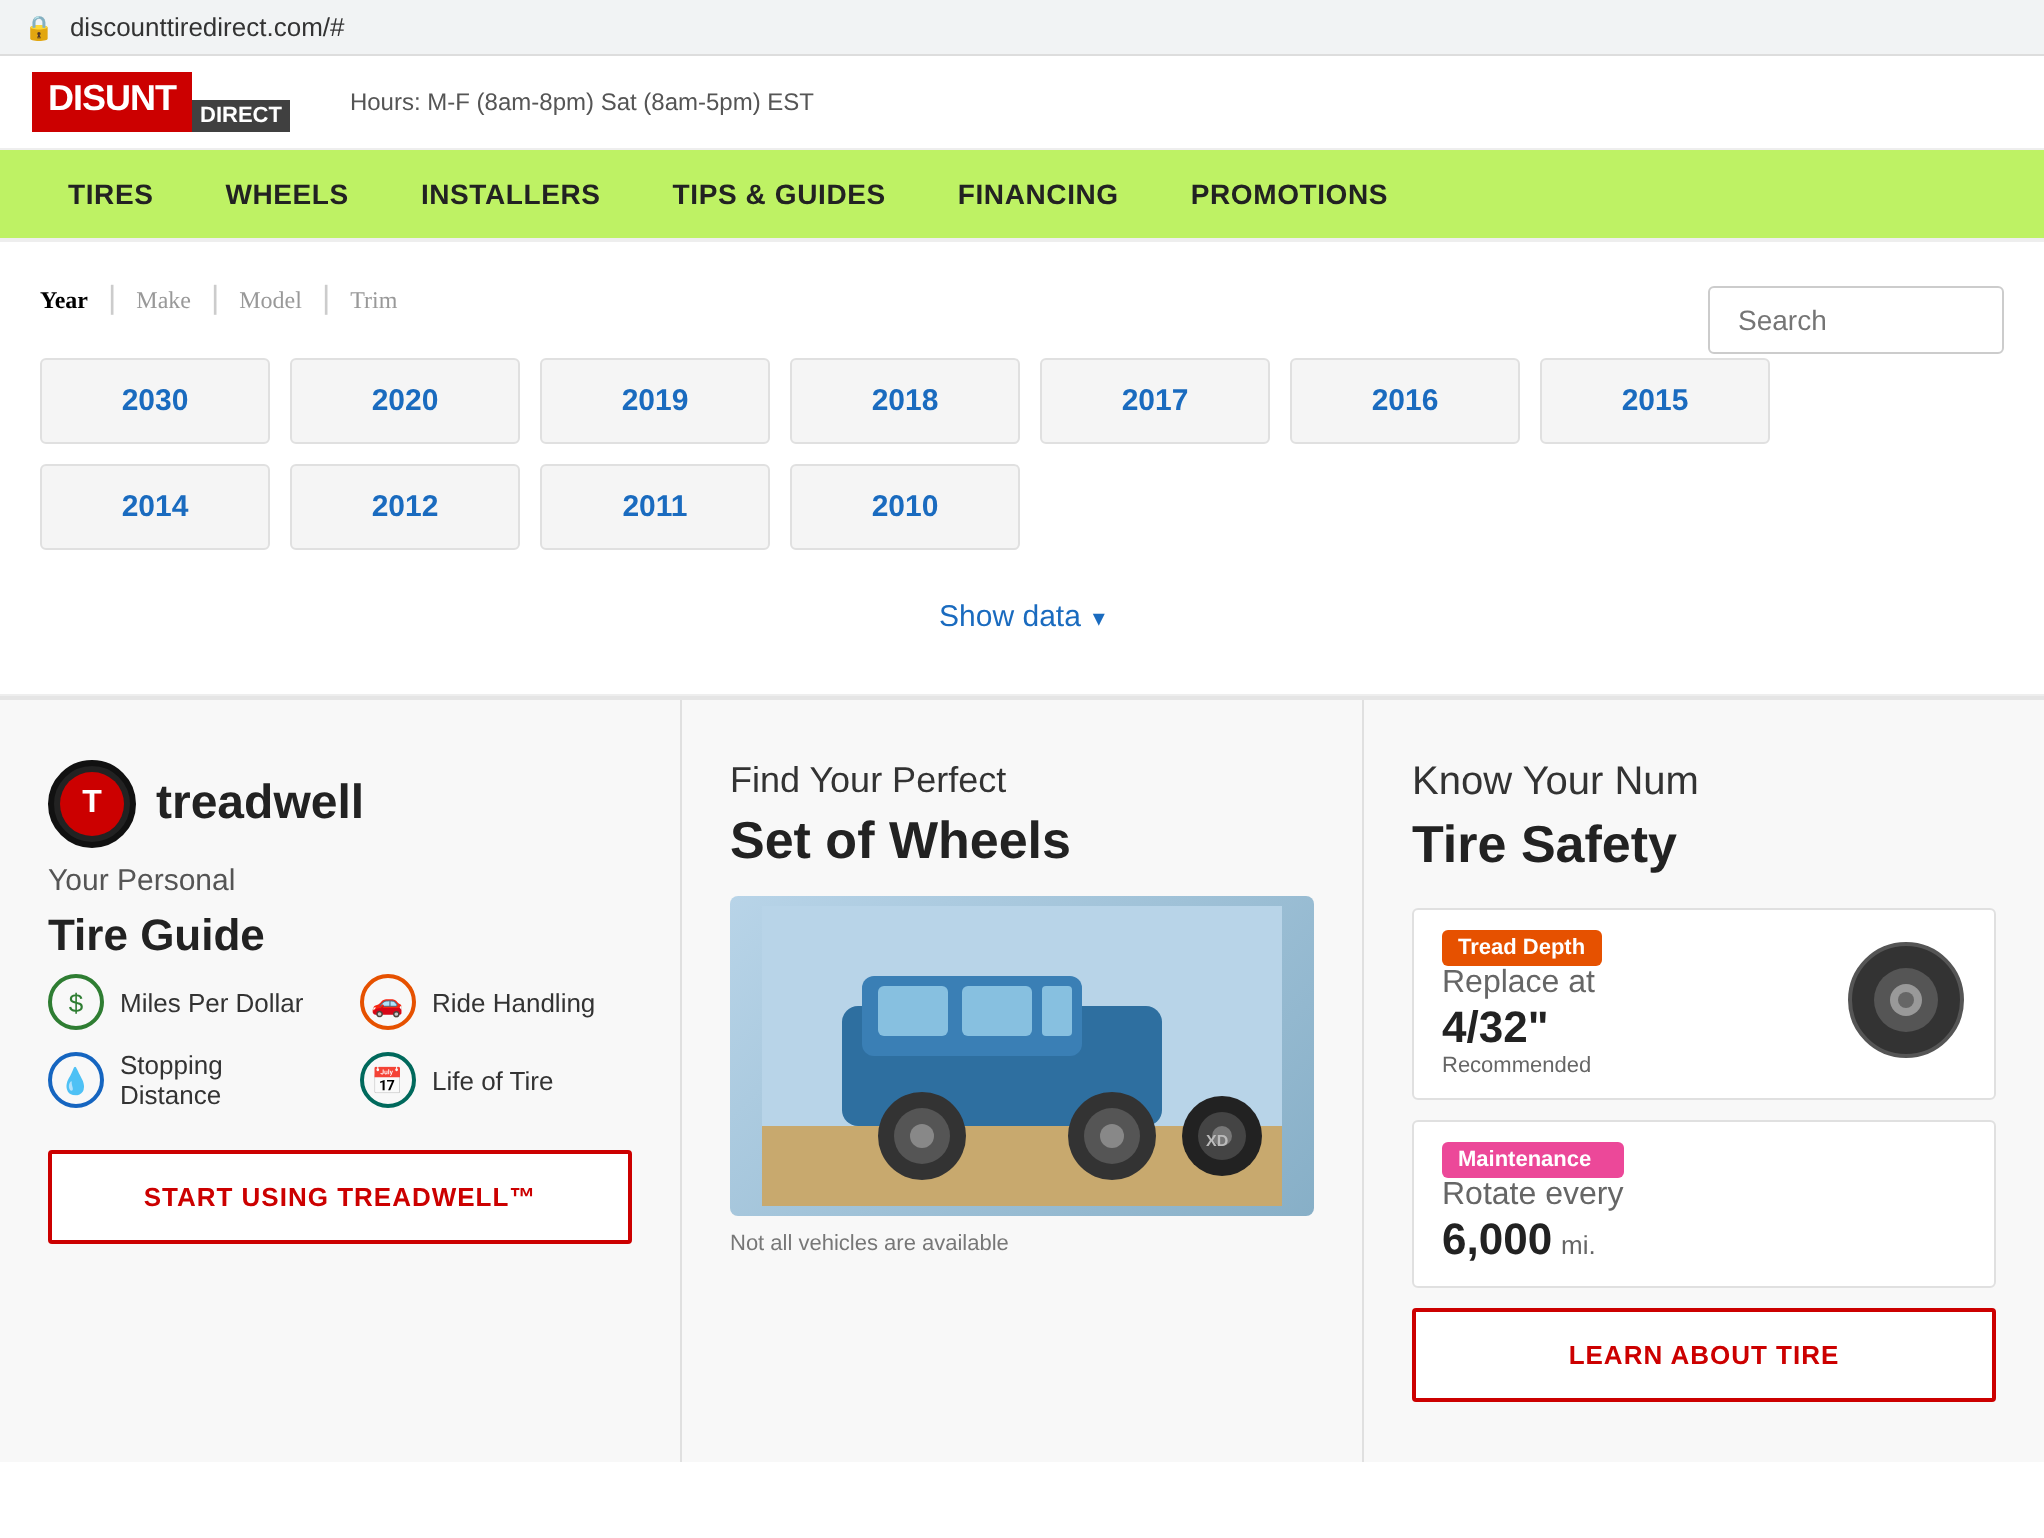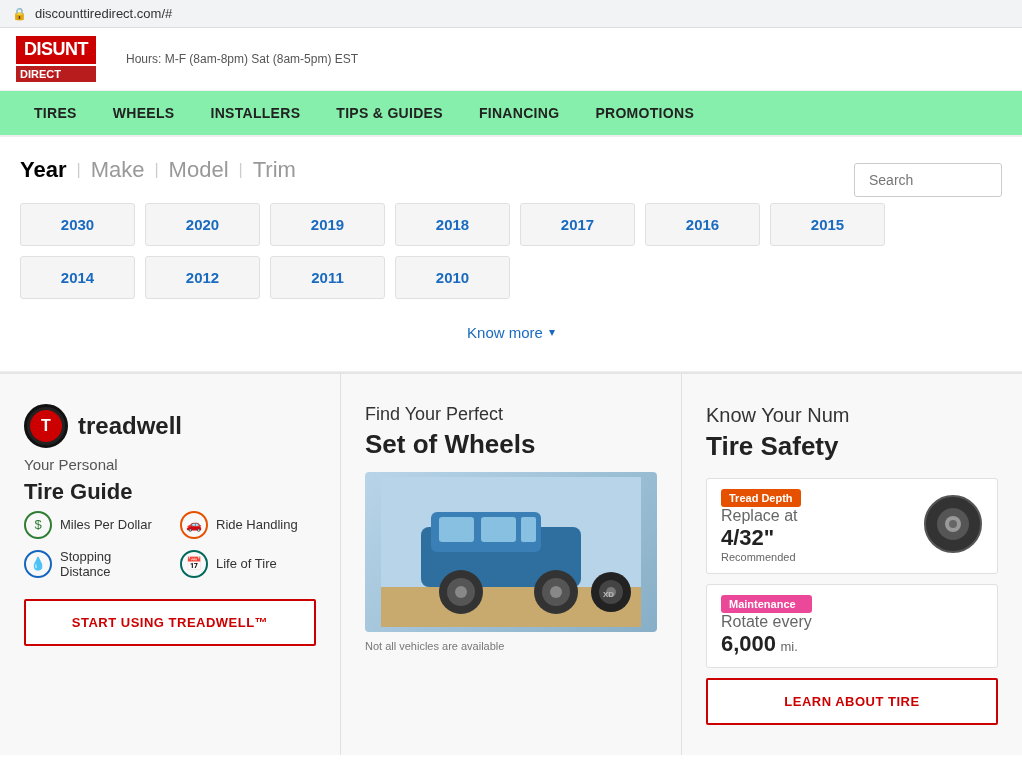--- a/index.html
+++ b/index.html
@@ -34,38 +34,38 @@
     .logo-box {
       background: #cc0000;
       color: #fff;
       font-weight: 900;
       font-size: 18px;
       padding: 4px 8px;
       line-height: 1.1;
       letter-spacing: -0.5px;
     }
     .logo-direct {
-      background: #b91c1c;
+      background: #404040;
       color: #fff;
       font-size: 11px;
       font-weight: bold;
       padding: 2px 4px;
-      margin-top: 2px;
+      margin-top: 14px;
     }
     .contact-info {
       margin-left: 10px;
       font-size: 13px;
       color: #333;
     }
     .phone { font-weight: bold; font-size: 14px; }
     .hours { color: #555; font-size: 12px; }
 
     
     .main-nav {
-      background: #86efac;
+      background: #bef264;
       border-bottom: 2px solid #eee;
       padding: 0 16px;
     }
     .main-nav ul {
       display: flex;
       list-style: none;
       gap: 0;
     }
     .main-nav ul li a {
       display: block;
@@ -84,23 +84,24 @@
       padding: 20px 20px 10px 20px;
       border-bottom: 1px solid #eee;
     }
     .selector-breadcrumb {
       display: flex;
       align-items: center;
       gap: 0;
       margin-bottom: 20px;
     }
     .breadcrumb-item {
-      font-size: 22px;
+      font-size: 12px;
       font-weight: bold;
       color: #333;
+      font-family: Liberation Serif, serif;
     }
     .breadcrumb-item.active { color: #000; font-weight: 900; }
     .breadcrumb-item.inactive { color: #999; font-weight: normal; }
     .breadcrumb-sep {
       color: #ccc;
       margin: 0 10px;
       font-size: 16px;
     }
     .search-box {
       margin-left: auto;
@@ -287,21 +288,21 @@
 </head>
 <body>
 
 <div class="browser-bar">
   <span class="lock-icon">🔒</span>
   <span>discounttiredirect.com/#</span>
 </div>
 
 <div class="top-bar">
   <div class="logo-area">
-    <div style="display:flex;flex-direction:column;">
+    <div style="display:flex;flex-direction:row;">
       <div class="logo-box">
         <span style="color:#fff">D</span><span style="color:#fff">IS</span><span>UNT</span>
       </div>
       <div class="logo-direct">D<span>IRECT</span></div>
     </div>
   </div>
   <div class="contact-info">
     <div class="hours">Hours: M-F (8am-8pm) Sat (8am-5pm) EST</div>
   </div>
 </div>
@@ -352,21 +353,21 @@
       <button class="year-btn">2016</button>
       <button class="year-btn">2015</button>
       <button class="year-btn">2014</button>
       <button class="year-btn">2012</button>
       <button class="year-btn">2011</button>
       <button class="year-btn">2010</button>
     </div>
 
   <div class="show-more-row">
     <button class="show-more-btn">
-      <span>Know more</span>
+      <span>Show data</span>
       <span class="chevron-down">▾</span>
     </button>
   </div>
 </div>
 
 <div class="promo-section">
 
   <div class="promo-card">
     <div class="treadwell-logo">
       <div style="width:44px;height:44px;border-radius:50%;background:#222;border:3px solid #111;display:flex;align-items:center;justify-content:center;">

